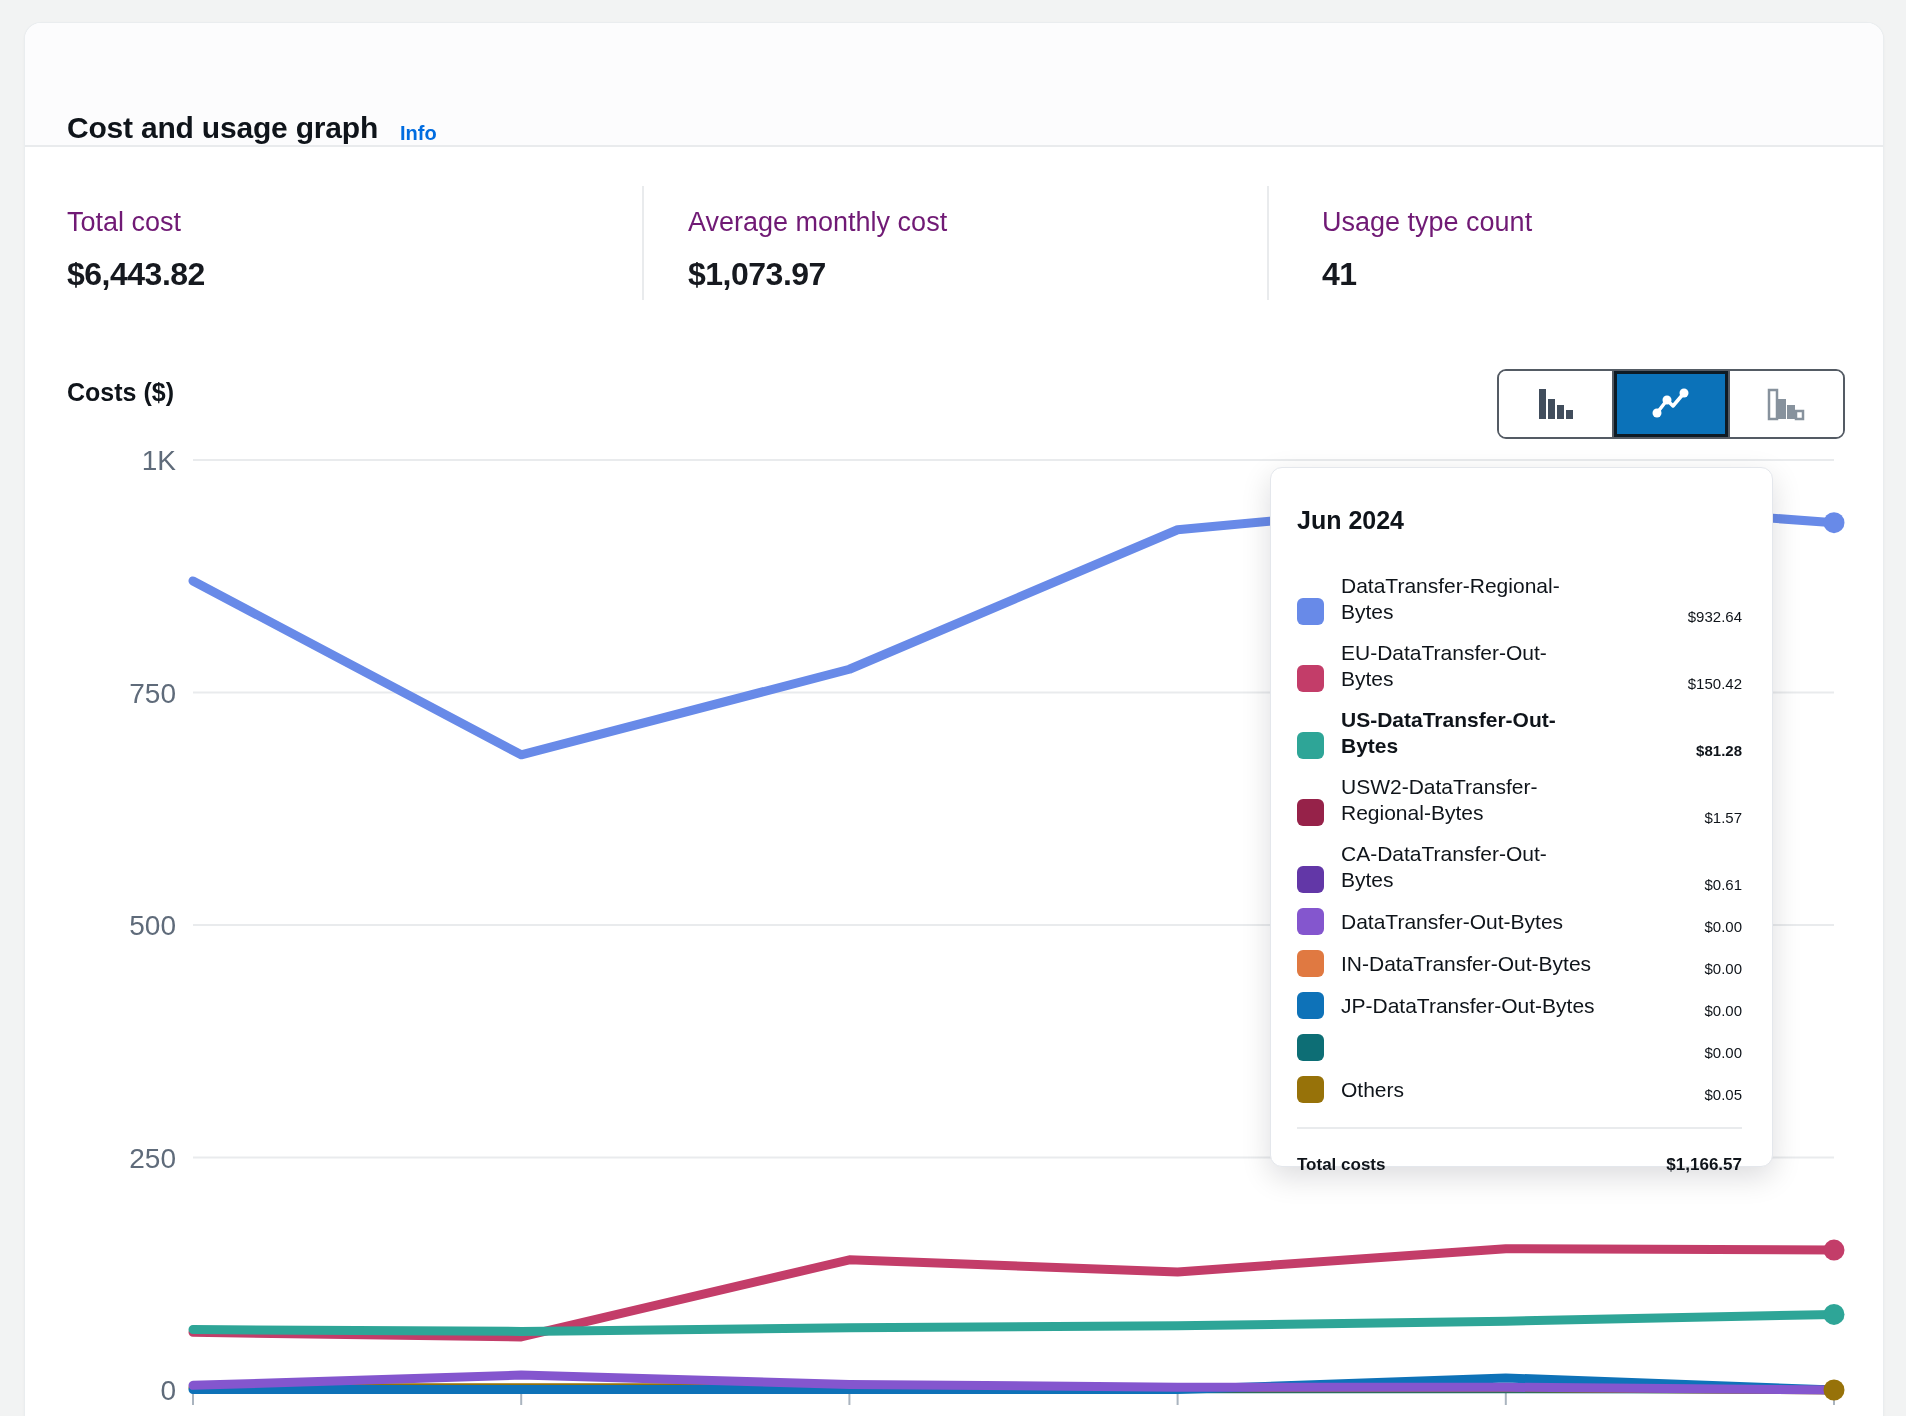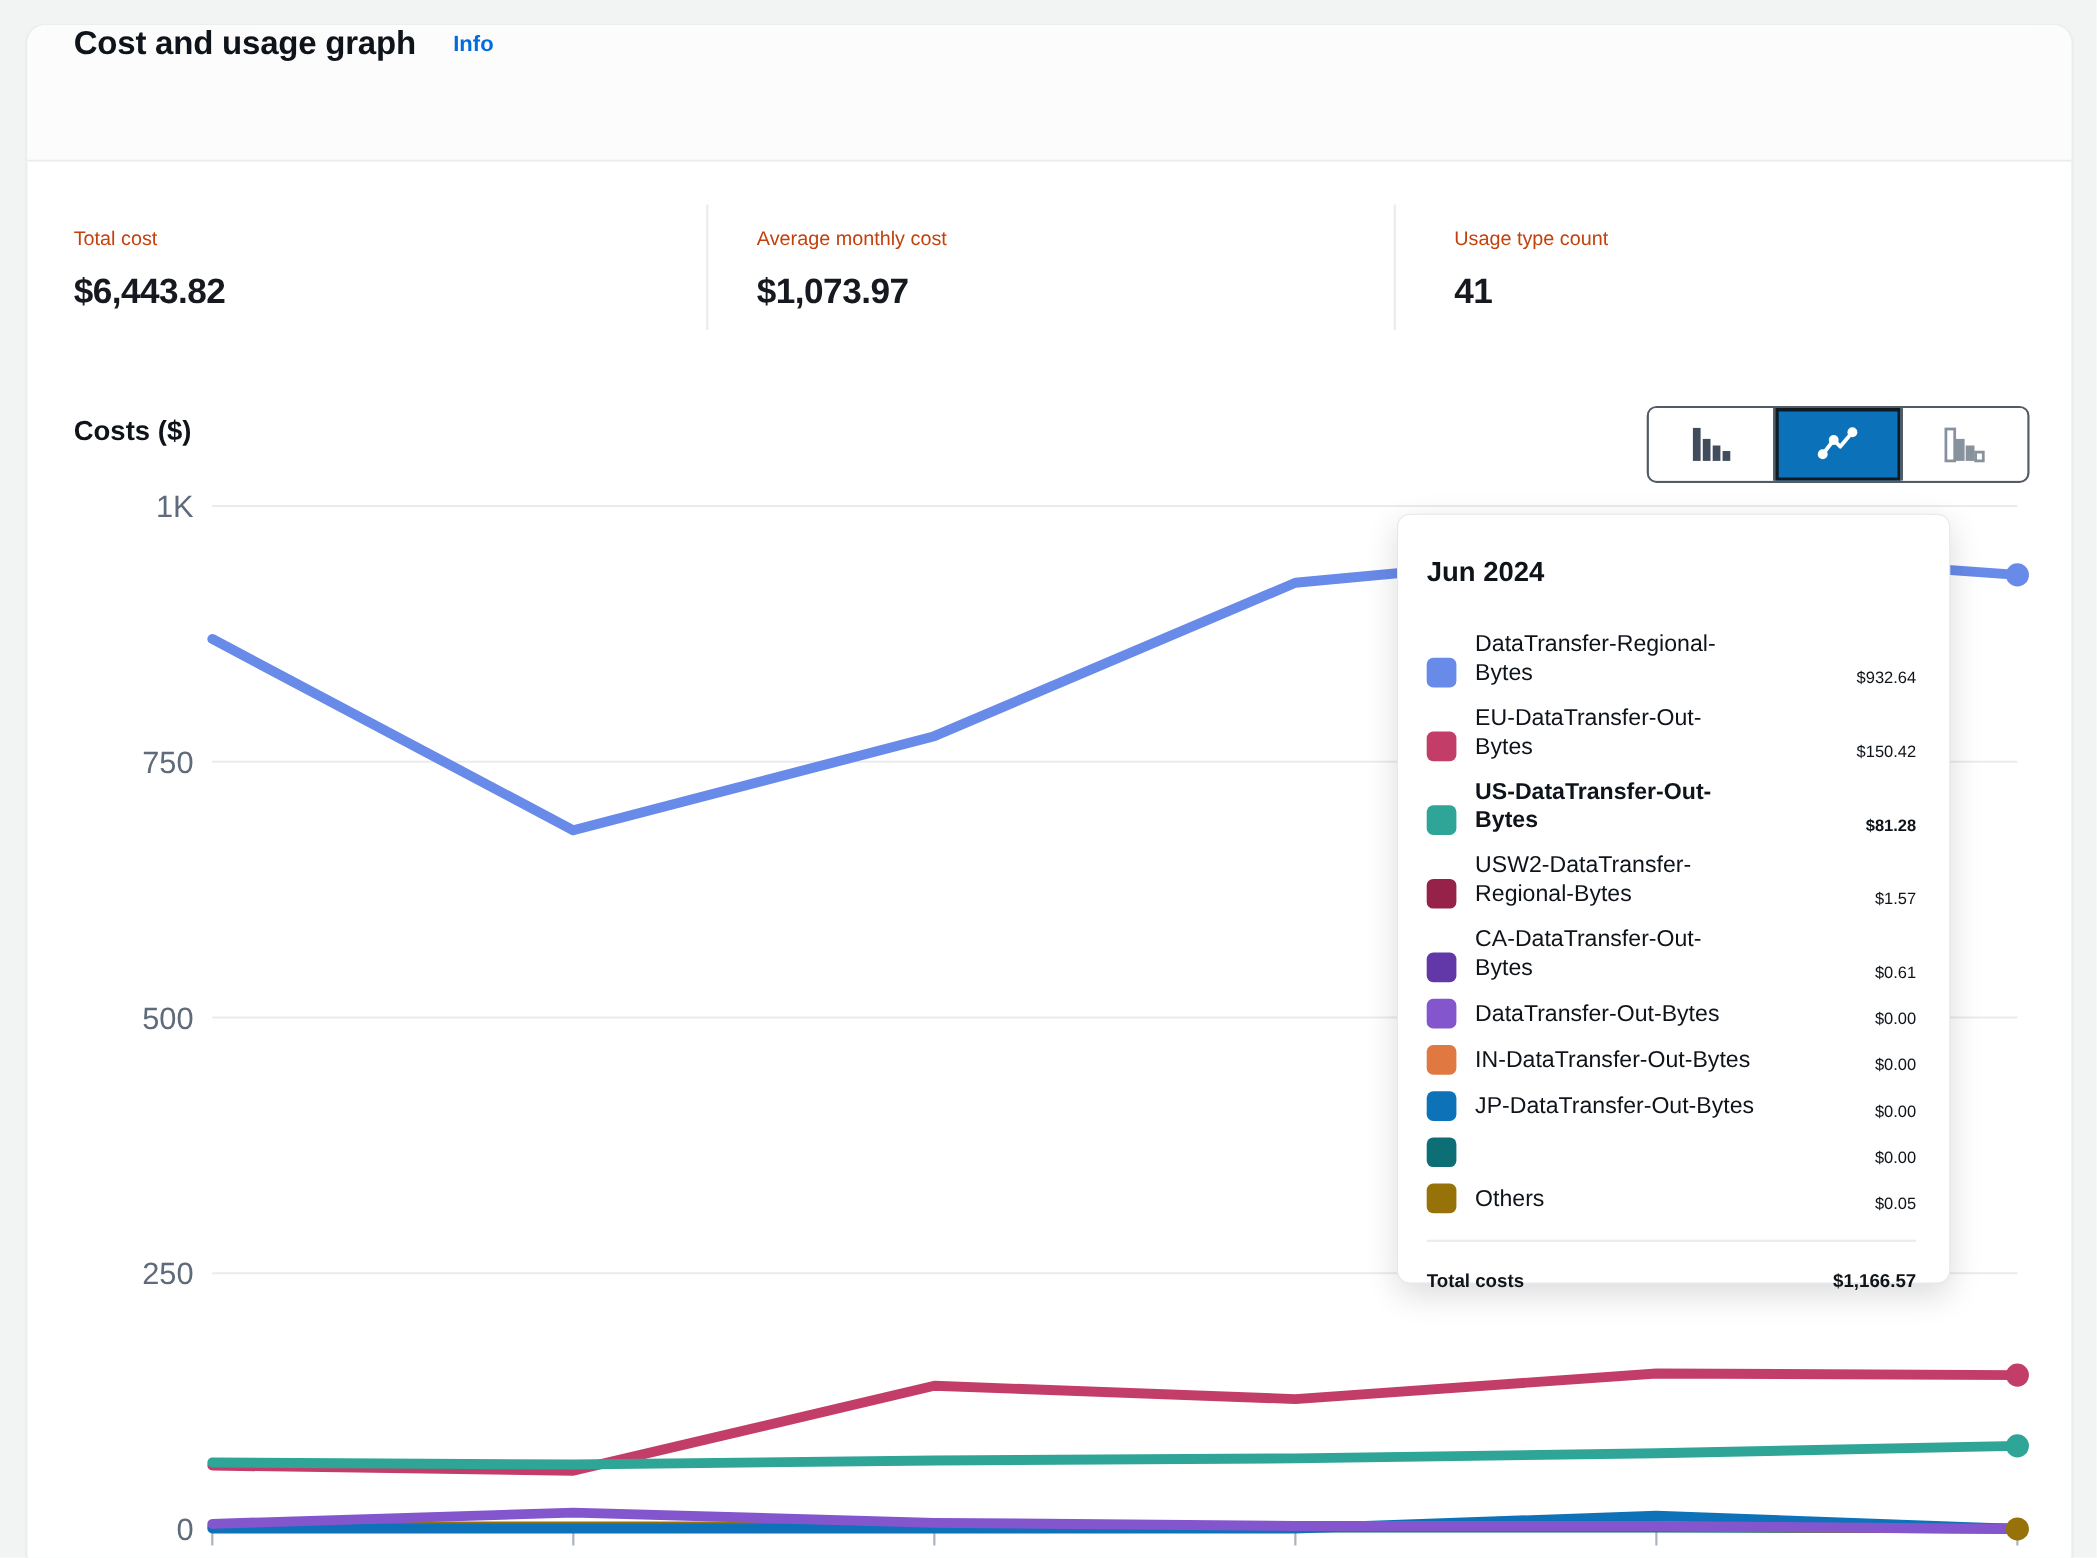--- a/index.html
+++ b/index.html
@@ -8,28 +8,28 @@
     background:#f2f3f3;font-family:"Liberation Sans",sans-serif;color:#0f141a;
   }
   .card{
     position:absolute;left:25px;top:23px;width:1858px;height:1470px;
     background:#fff;border-radius:16px;
     box-shadow:0 0 0 1px #eaedef,0 1px 3px rgba(0,28,36,.10);
   }
   .card-header{
     position:absolute;left:25px;top:23px;width:1858px;height:124px;box-sizing:border-box;
     background:#fcfcfd;border-bottom:2px solid #e9ebed;border-radius:16px 16px 0 0;
-    display:flex;align-items:flex-start;padding-left:42px;z-index:2;gap:12px;
+    display:flex;align-items:flex-end;padding-left:42px;z-index:2;
   }
   .card-title{font-size:30px;font-weight:700;margin:0;color:#0f141a;letter-spacing:-.2px}
   .info-link{margin-left:22px;margin-top:6px;font-size:20px;font-weight:700;color:#006ce0;text-decoration:none;cursor:pointer}
 
   
   .stat{position:absolute;z-index:2}
-  .stat-label{font-size:18px;color:#c2410c}
+  .stat-label{font-size:27px;color:#701a75}
   .stat-value{font-size:32px;font-weight:700;color:#16191f;margin-top:18px;letter-spacing:-.5px}
   .stat-divider{position:absolute;width:2px;background:#e9ebed;top:186px;height:114px;z-index:2}
   #stat-1{left:67px;top:207px}
   #stat-2{left:688px;top:207px}
   #stat-3{left:1322px;top:207px}
   #divider-1{left:642px}
   #divider-2{left:1267px}
 
   .chart-title{position:absolute;left:67px;top:378px;font-size:25px;font-weight:700;z-index:2}
 

